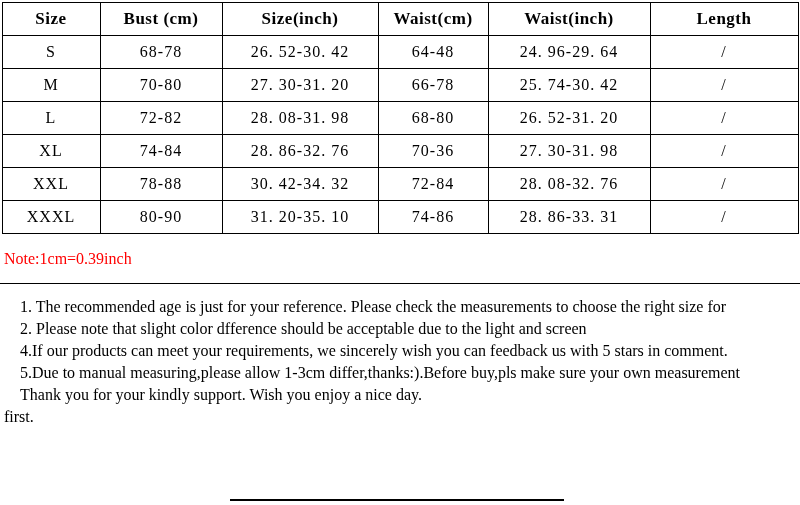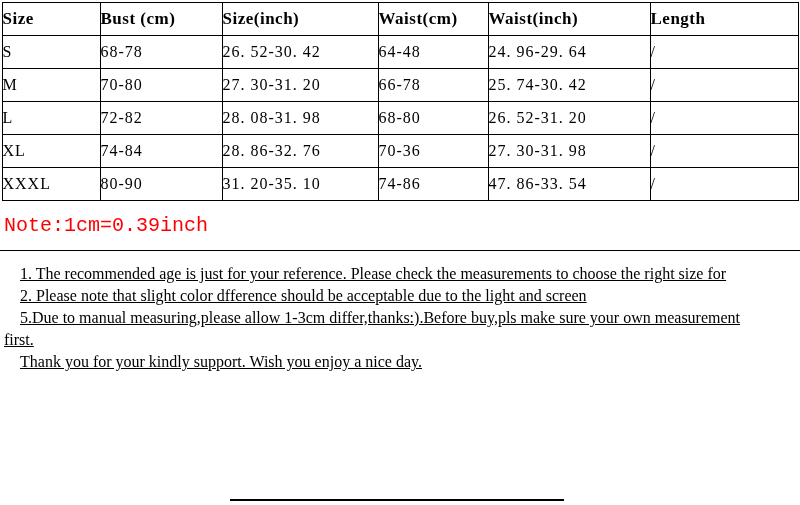--- a/index.html
+++ b/index.html
@@ -14,21 +14,21 @@
     overflow: hidden;
   }
   .size-table {
     border-collapse: collapse;
     table-layout: fixed;
     width: 796px;
     margin: 2px auto 0 auto;
   }
   .size-table th, .size-table td {
     border: 1px solid #000000;
-    text-align: left;
+    text-align: center;
     vertical-align: middle;
     height: 33px;
     padding: 0;
     font-size: 16px;
     letter-spacing: 1px;
     overflow: hidden;
     white-space: nowrap;
   }
   .size-table th {
     font-size: 17px;
@@ -37,31 +37,29 @@
   }
   .note-row {
     height: 50px;
     border-bottom: 1px solid #000000;
     display: flex;
     align-items: center;
     padding-left: 4px;
   }
   .note-row .note-text {
     color: #ff0000;
-    font-size: 20px;
-    font-family: Liberation Mono, monospace;
+    font-size: 16px;
   }
   .notes {
     padding: 12px 4px 0 4px;
     font-size: 16px;
     line-height: 22px;
   }
   .notes .line {
     white-space: nowrap;
-    text-decoration: underline;
   }
   .notes .indent {
     padding-left: 16px;
   }
   .bottom-line {
     position: absolute;
     left: 230px;
     top: 499px;
     width: 334px;
     height: 2px;
@@ -117,35 +115,44 @@
     </tr>
     <tr>
       <td>XL</td>
       <td>74-84</td>
       <td>28. 86-32. 76</td>
       <td>70-36</td>
       <td>27. 30-31. 98</td>
       <td>/</td>
     </tr>
     <tr>
+      <td>XXL</td>
+      <td>78-88</td>
+      <td>30. 42-34. 32</td>
+      <td>72-84</td>
+      <td>28. 08-32. 76</td>
+      <td>/</td>
+    </tr>
+    <tr>
       <td>XXXL</td>
       <td>80-90</td>
       <td>31. 20-35. 10</td>
       <td>74-86</td>
-      <td>47. 86-33. 54</td>
+      <td>28. 86-33. 31</td>
       <td>/</td>
     </tr>
   </tbody>
 </table>
 
 <div class="note-row">
   <span class="note-text">Note:1cm=0.39inch</span>
 </div>
 
 <div class="notes">
   <div class="line indent">1. The recommended age is just for your reference. Please check the measurements to choose the right size for</div>
   <div class="line indent">2. Please note that slight color dfference should be acceptable due to the light and screen</div>
+  <div class="line indent">4.If our products can meet your requirements, we sincerely wish you can feedback us with 5 stars in comment.</div>
   <div class="line indent">5.Due to manual measuring,please allow 1-3cm differ,thanks:).Before buy,pls make sure your own measurement</div>
+  <div class="line indent">Thank you for your kindly support. Wish you enjoy a nice day.</div>
   <div class="line">first.</div>
-  <div class="line indent">Thank you for your kindly support. Wish you enjoy a nice day.</div>
 </div>
 
 <div class="bottom-line"></div>
 
 </body></html>

